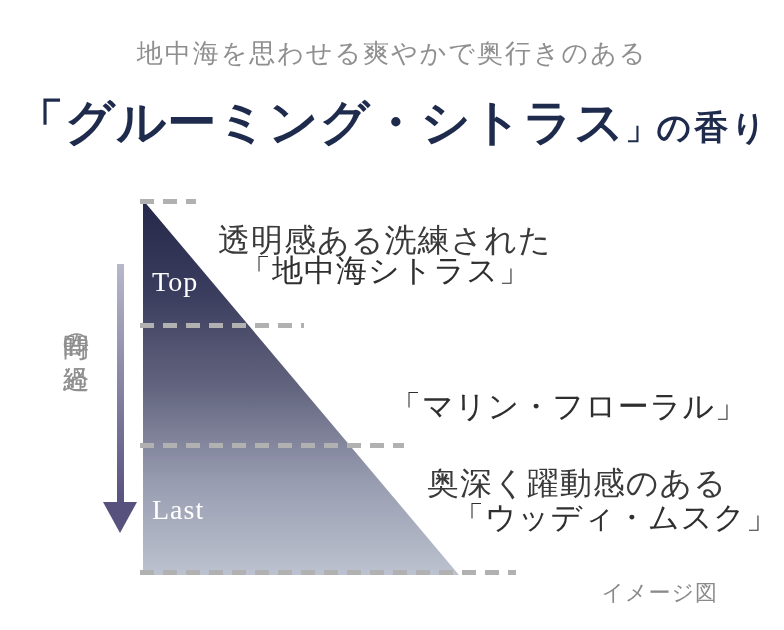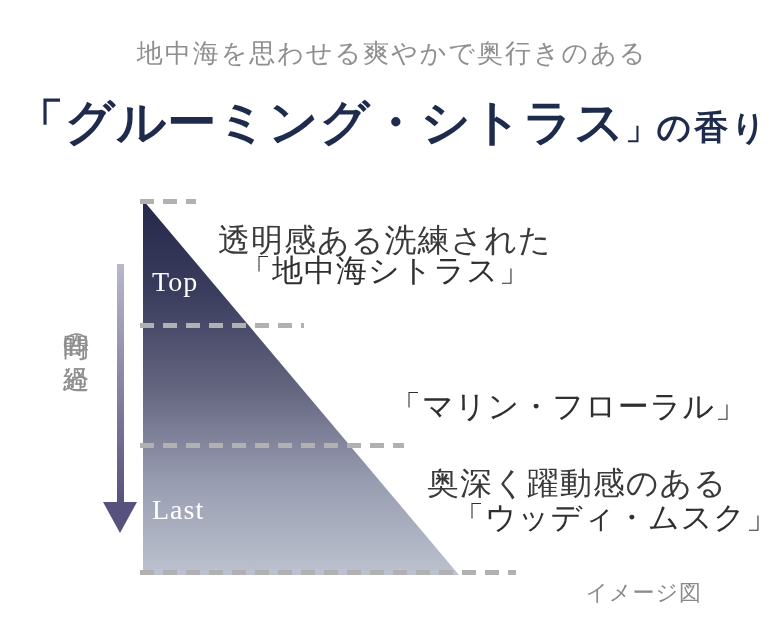--- a/index.html
+++ b/index.html
@@ -118,21 +118,21 @@
     left: 103px; top: 502px;
     width: 0; height: 0;
     border-left: 17px solid transparent;
     border-right: 17px solid transparent;
     border-top: 31px solid var(--arrow-dark);
   }
 
   
   .note {
     position: absolute;
-    right: 82px; top: 578px;
+    right: 66px; top: 578px;
     font-family: "Liberation Sans", sans-serif;
     font-size: 22px;
     letter-spacing: 1px;
     color: var(--note-gray);
   }
 </style>
 </head>
 <body>
 
 <div class="canvas">

